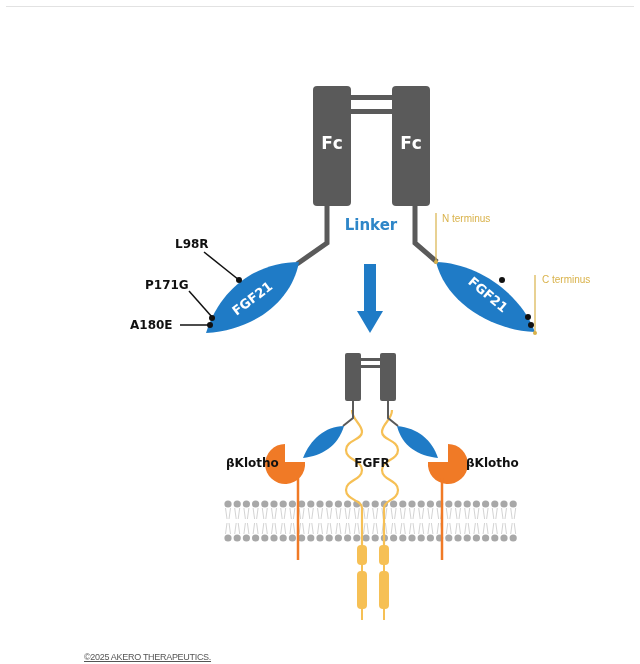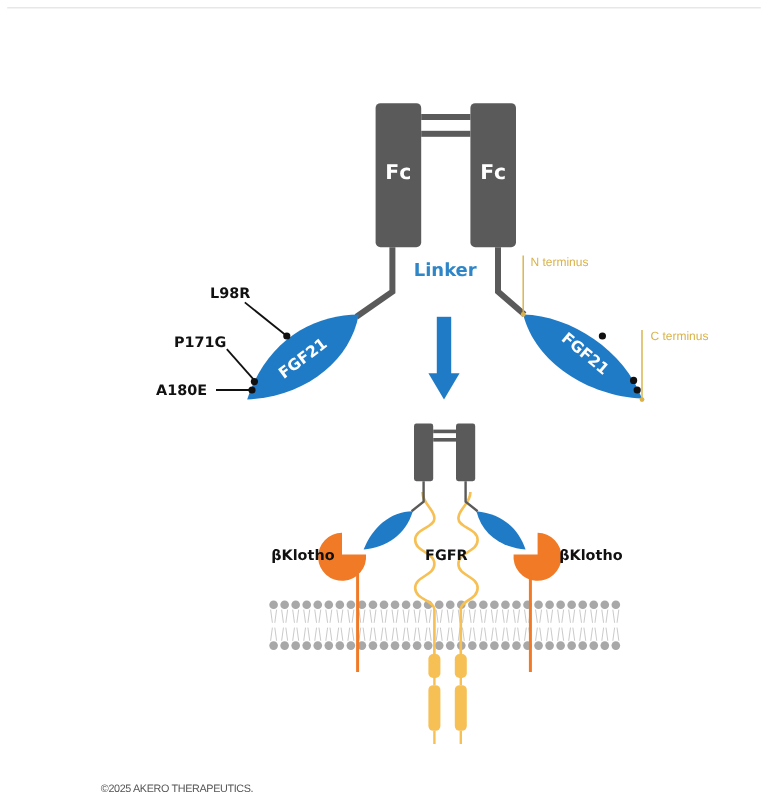--- a/index.html
+++ b/index.html
@@ -1,20 +1,20 @@
 <!DOCTYPE html>
 <html><head>
 <meta charset="utf-8">
 <style>
   html, body { margin:0; padding:0; background:#ffffff; }
   body { width:640px; height:664px; position:relative; overflow:hidden; font-family:"Liberation Sans", sans-serif; }
   .topline { position:absolute; left:6px; top:6px; width:628px; height:1px; background:#e2e2e2; }
   svg.diagram { position:absolute; left:0; top:0; }
   .lbl { font-family:"DejaVu Sans", sans-serif; font-weight:bold; }
-  .footer { position:absolute; left:84px; top:652px; font-size:9px; color:#555; letter-spacing:-0.3px; font-family:"Liberation Sans", sans-serif; }
+  .footer { position:absolute; left:84px; top:652px; font-size:9px; color:#555; letter-spacing:-0.3px; font-family:"Liberation Sans", sans-serif;text-decoration:underline; }
 </style>
 </head>
 <body>
 
 <div class="topline"></div>
 
 <svg class="diagram" width="640" height="664" viewBox="0 0 640 664">
 
   <g>
     <rect x="313" y="86" width="38" height="120" rx="4" fill="#5a5a5a"></rect>

